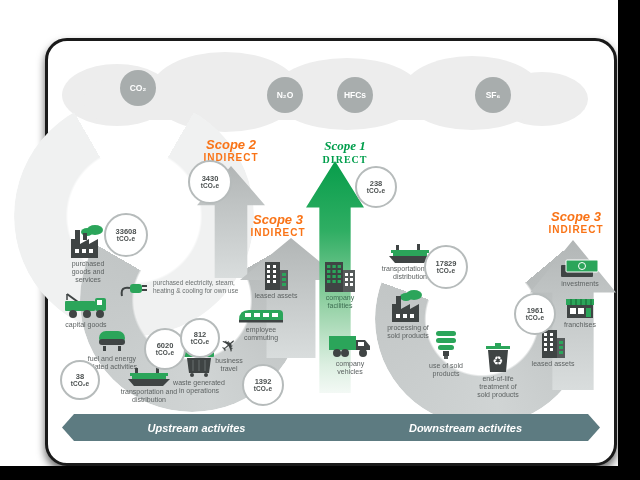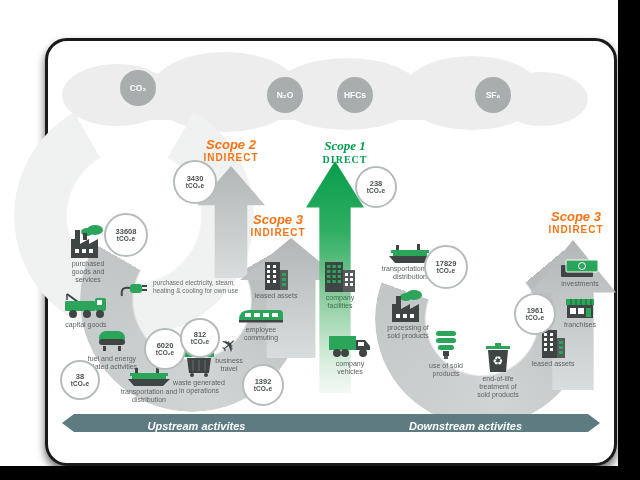--- a/index.html
+++ b/index.html
@@ -34,23 +34,23 @@
   .bubble{position:absolute;z-index:6;background:#fff;border:2px solid #b6bbbb;border-radius:50%;
      display:flex;flex-direction:column;align-items:center;justify-content:center;
      color:#4a4f4f;font-weight:bold;text-align:center;line-height:1.05;}
   .bubble .v{font-size:7.5px;}
   .bubble .u{font-size:6.5px;}
   .item{position:absolute;z-index:5;display:flex;flex-direction:column;align-items:center;text-align:center;}
   .item .lbl{font-size:7px;color:#5d6262;line-height:1.15;margin-top:2px;}
   .note-text{position:absolute;z-index:5;font-size:6.5px;color:#6a6f6f;line-height:1.2;text-align:left;}
   .gas{position:absolute;z-index:5;width:36px;height:36px;border-radius:50%;background:#a8adad;
      color:#fff;font-weight:bold;font-size:8.5px;display:flex;align-items:center;justify-content:center;}
-  #banner{position:absolute;left:62px;top:414px;width:538px;height:18px;z-index:7;background:#5d7b81;
+  #banner{position:absolute;left:62px;top:414px;width:538px;height:27px;z-index:7;background:#5d7b81;
      clip-path:polygon(12px 0,calc(100% - 12px) 0,100% 50%,calc(100% - 12px) 100%,12px 100%,0 50%);
-     display:flex;align-items:flex-end;color:#fff;font-style:italic;font-weight:bold;font-size:11px;}
+     display:flex;align-items:center;color:#fff;font-style:italic;font-weight:bold;font-size:11px;}
   #banner .sec{flex:1;display:flex;align-items:center;justify-content:center;}
   #banner .chev{width:130px;background:#2fa44e;display:flex;align-items:center;justify-content:center;
      clip-path:polygon(0 0,calc(100% - 13px) 0,100% 50%,calc(100% - 13px) 100%,0 100%,13px 50%);}
   .glyph{font-family:"DejaVu Sans",sans-serif;color:#3f4444;}
 </style>
 </head>
 <body>
 
 <div id="stage">
   <div id="page-bg"></div>
@@ -94,21 +94,21 @@
   </div>
   <div class="scopehdr" style="left:242px;top:212px;width:72px;">
     <span class="t">Scope 3</span>
     <span class="s">INDIRECT</span>
   </div>
   <div class="scopehdr" style="left:539px;top:209px;width:74px;">
     <span class="t">Scope 3</span>
     <span class="s">INDIRECT</span>
   </div>
 
-  <div class="bubble" style="left:173px;top:160px;width:40px;height:40px;">
+  <div class="bubble" style="left:188px;top:160px;width:40px;height:40px;">
     <span class="v">3430</span>
     <span class="u">tCO₂e</span>
   </div>
   <div class="bubble" style="left:355px;top:166px;width:38px;height:38px;">
     <span class="v">238</span>
     <span class="u">tCO₂e</span>
   </div>
   <div class="bubble" style="left:104px;top:213px;width:40px;height:40px;">
     <span class="v">33608</span>
     <span class="u">tCO₂e</span>

